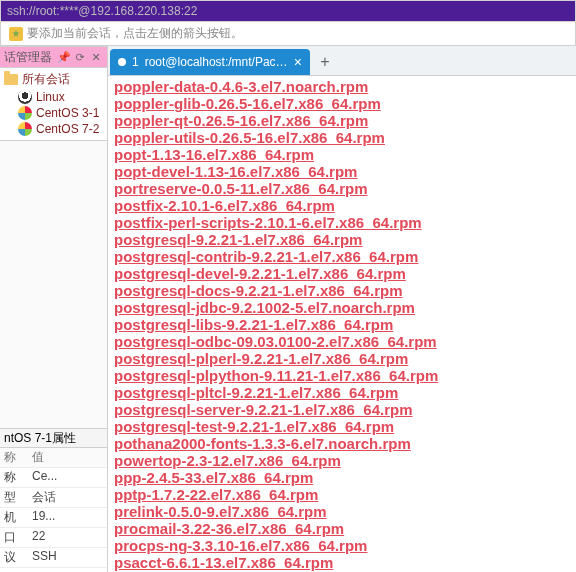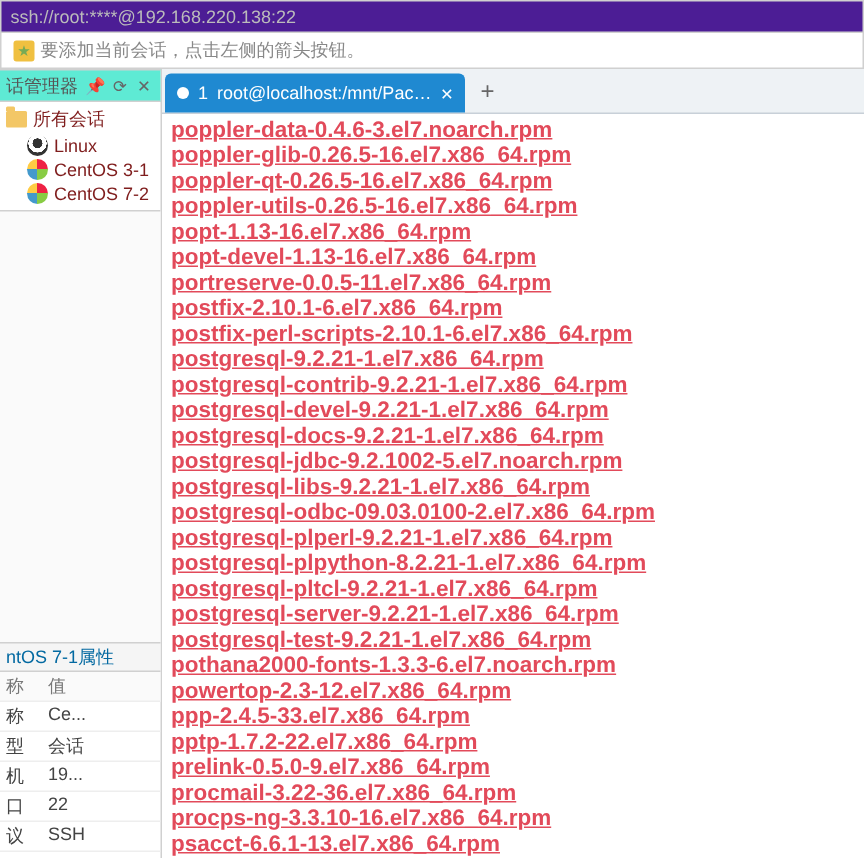--- a/index.html
+++ b/index.html
@@ -2,33 +2,33 @@
 <html><head>
 <meta charset="utf-8">
 <style>
 * { margin: 0; padding: 0; box-sizing: border-box; font-family: "Microsoft YaHei", Arial, sans-serif; }
 body { width: 576px; height: 572px; overflow: hidden; background: #f0f0f0; font-size: 13px; }
 .addr-bar { height: 22px; background: #4c1d95; border: 1px solid #d0d0d0; display: flex; align-items: center; padding: 0 6px; color: #bbb; font-size: 12px; }
 .hint-bar { height: 24px; background: #fff; border: 1px solid #d0d0d0; border-top: none; display: flex; align-items: center; padding: 0 8px; color: #888; font-size: 12px; gap: 4px; }
 .hint-bar .icon { width: 14px; height: 14px; background: #f0c040; border-radius: 2px; display: inline-flex; align-items: center; justify-content: center; font-size: 10px; color: #7a5; }
 .main { display: flex; height: 526px; }
 .sidebar { width: 108px; background: #fff; border-right: 1px solid #d0d0d0; display: flex; flex-direction: column; }
-.panel-hdr { height: 22px; background: #5eead4; border: 1px solid #d0d0d0; border-left: none; border-right: none; display: flex; align-items: center; justify-content: space-between; padding: 0 4px; font-size: 12px; color: #555; }
+.panel-hdr { height: 22px; background: #f9a8d4; border: 1px solid #d0d0d0; border-left: none; border-right: none; display: flex; align-items: center; justify-content: space-between; padding: 0 4px; font-size: 12px; color: #555; }
 .panel-hdr .ctrls { display: flex; gap: 2px; }
 .panel-hdr .ctrls span { width: 14px; height: 14px; display: inline-flex; align-items: center; justify-content: center; cursor: pointer; color: #666; font-size: 11px; }
 .tree { flex: 0 0 auto; padding: 2px 0; height: 72px; overflow: hidden; }
 .tree-item { display: flex; align-items: center; padding: 1px 4px; gap: 4px; font-size: 12px; color: #7f1d1d; cursor: pointer; white-space: nowrap; }
 .tree-item.child { padding-left: 18px; }
 .folder-icon { width: 14px; height: 11px; background: #f3c766; border-radius: 1px; position: relative; display: inline-block; }
 .folder-icon::before { content: ""; position: absolute; top: -3px; left: 0; width: 6px; height: 3px; background: #f3c766; border-radius: 1px 1px 0 0; }
 .os-icon { width: 14px; height: 14px; display: inline-block; }
 .os-icon.linux { background: radial-gradient(circle at 50% 40%, #333 30%, #fff 31% 55%, #333 56%); border-radius: 50%; }
 .os-icon.centos { background: conic-gradient(#e24 0 25%, #8c4 25% 50%, #49c 50% 75%, #fc4 75% 100%); border-radius: 50%; }
 .tree-spacer { flex: 1; border-top: 1px solid #d0d0d0; background: #fafafa; }
-.props-hdr { height: 20px; background: #f5f5f5; border-top: 1px solid #d0d0d0; border-bottom: 1px solid #d0d0d0; padding: 0 4px; font-size: 12px; color: #0369a1; display: flex; align-items: center; }
+.props-hdr { height: 20px; background: #f5f5f5; border-top: 1px solid #d0d0d0; border-bottom: 1px solid #d0d0d0; padding: 0 4px; font-size: 12px; color: #000000; display: flex; align-items: center; }
 .props-table { padding: 0 0 4px 0; }
 .props-row { display: flex; font-size: 12px; color: #444; border-bottom: 1px solid #eee; padding: 1px 4px; }
 .props-row.head { color: #777; font-weight: normal; background: #fafafa; }
 .props-row span:first-child { width: 28px; }
 .content { flex: 1; background: #fff; display: flex; flex-direction: column; overflow: hidden; }
 .tab-bar { height: 30px; background: #eef2f5; border-bottom: 1px solid #c8d0d8; display: flex; align-items: flex-end; padding: 0 2px; gap: 2px; }
 .tab { height: 26px; background: #1f89d1; color: #fff; border-radius: 4px 4px 0 0; display: flex; align-items: center; padding: 0 8px; gap: 6px; font-size: 12px; max-width: 200px; cursor: pointer; }
 .tab .dot { width: 8px; height: 8px; background: #fff; border-radius: 50%; display: inline-block; }
 .tab .lbl { overflow: hidden; text-overflow: ellipsis; white-space: nowrap; flex: 1; }
 .tab .close { font-size: 14px; cursor: pointer; }
@@ -128,21 +128,21 @@
         <div class="line">postfix-2.10.1-6.el7.x86_64.rpm</div>
         <div class="line">postfix-perl-scripts-2.10.1-6.el7.x86_64.rpm</div>
         <div class="line">postgresql-9.2.21-1.el7.x86_64.rpm</div>
         <div class="line">postgresql-contrib-9.2.21-1.el7.x86_64.rpm</div>
         <div class="line">postgresql-devel-9.2.21-1.el7.x86_64.rpm</div>
         <div class="line">postgresql-docs-9.2.21-1.el7.x86_64.rpm</div>
         <div class="line">postgresql-jdbc-9.2.1002-5.el7.noarch.rpm</div>
         <div class="line">postgresql-libs-9.2.21-1.el7.x86_64.rpm</div>
         <div class="line">postgresql-odbc-09.03.0100-2.el7.x86_64.rpm</div>
         <div class="line">postgresql-plperl-9.2.21-1.el7.x86_64.rpm</div>
-        <div class="line">postgresql-plpython-8.2.21-1.el7.x86_64.rpm</div>
+        <div class="line">postgresql-plpython-9.11.21-1.el7.x86_64.rpm</div>
         <div class="line">postgresql-pltcl-9.2.21-1.el7.x86_64.rpm</div>
         <div class="line">postgresql-server-9.2.21-1.el7.x86_64.rpm</div>
         <div class="line">postgresql-test-9.2.21-1.el7.x86_64.rpm</div>
         <div class="line">pothana2000-fonts-1.3.3-6.el7.noarch.rpm</div>
         <div class="line">powertop-2.3-12.el7.x86_64.rpm</div>
         <div class="line">ppp-2.4.5-33.el7.x86_64.rpm</div>
         <div class="line">pptp-1.7.2-22.el7.x86_64.rpm</div>
         <div class="line">prelink-0.5.0-9.el7.x86_64.rpm</div>
         <div class="line">procmail-3.22-36.el7.x86_64.rpm</div>
         <div class="line">procps-ng-3.3.10-16.el7.x86_64.rpm</div>

